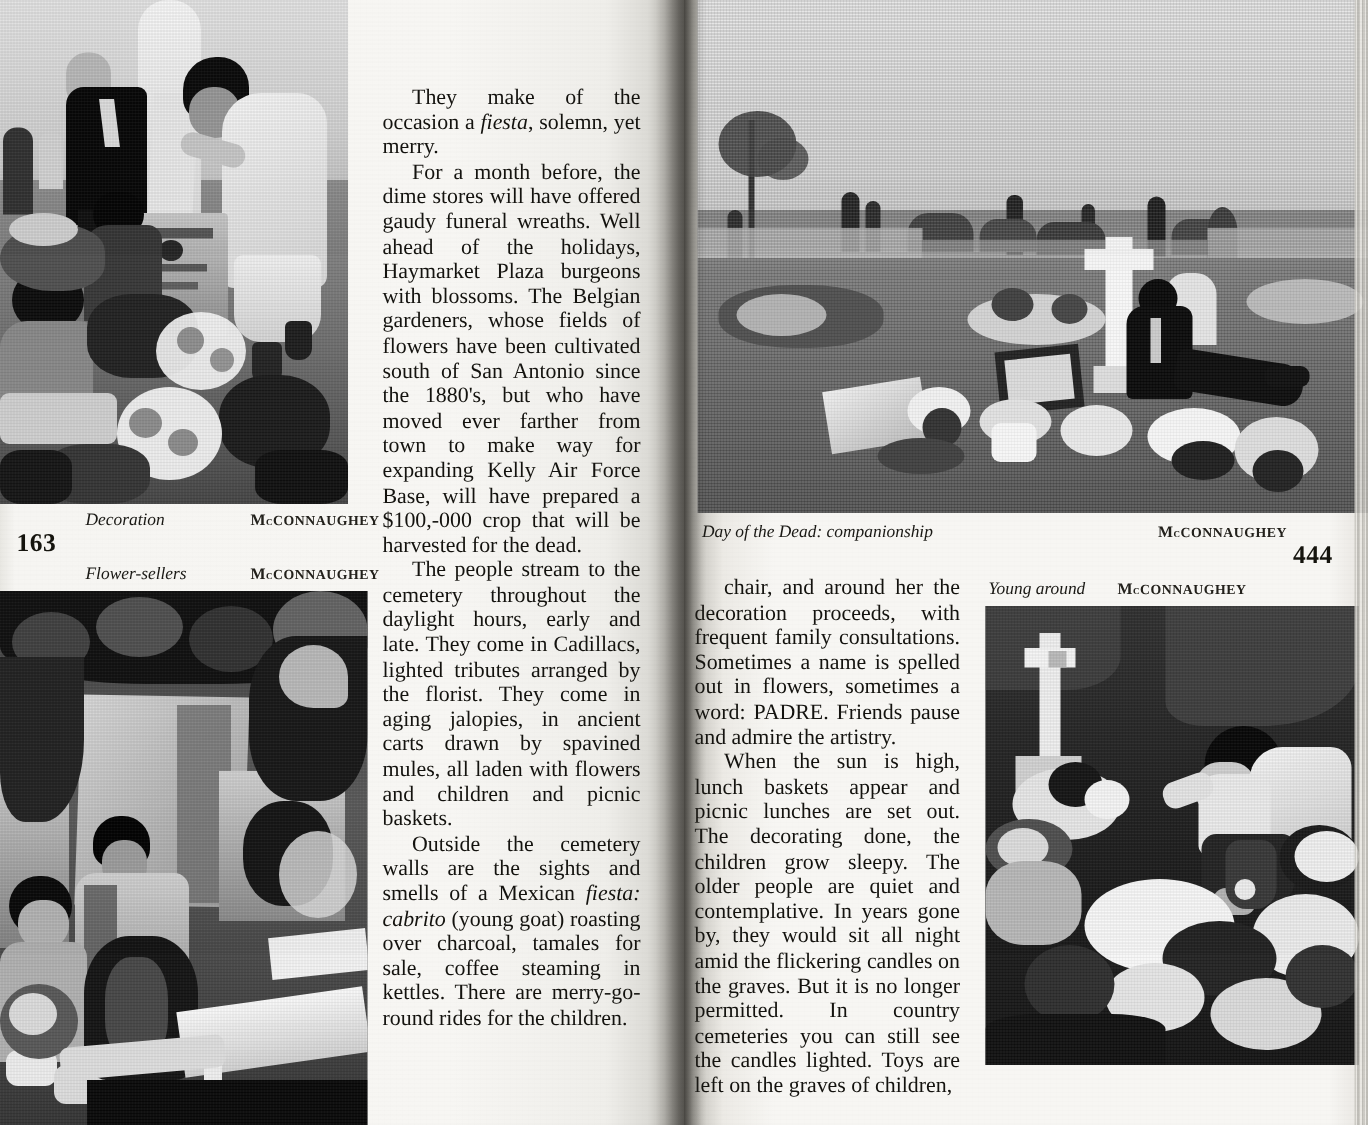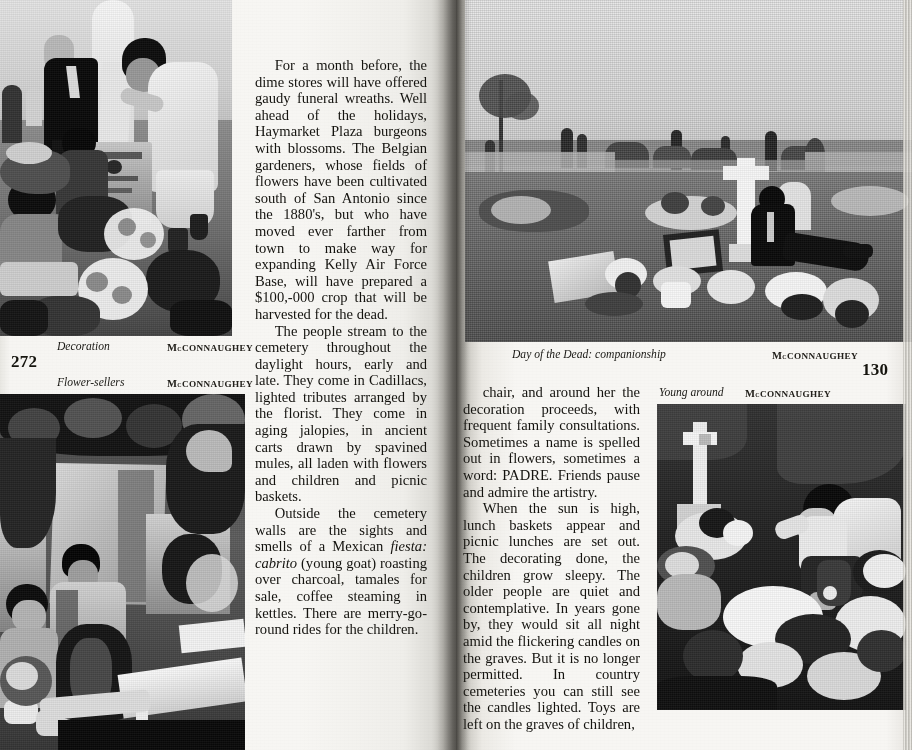--- a/index.html
+++ b/index.html
@@ -116,21 +116,21 @@
       <div class="sh" style="left:30px;top:296px;width:70px;height:40px;background:#3b3a33;border-radius:40%;"></div>
       <div class="sh" style="left:0px;top:300px;width:48px;height:36px;background:#1e1d18;border-radius:30%;"></div>
       <div class="sh" style="left:170px;top:300px;width:62px;height:36px;background:#1a1914;border-radius:30%;"></div>
       <div class="grain2"></div>
     </div>
 
     <div class="caption" style="left:57px;top:340px;">Decoration</div>
     <div class="credit" style="left:167px;top:342px;">
       <span class="cap1">M</span>cCONNAUGHEY</div>
 
-    <div class="folio" style="left:11px;top:352px;">272</div>
+    <div class="folio" style="left:11px;top:352px;">163</div>
 
     <div class="caption" style="left:57px;top:376px;">Flower-sellers</div>
     <div class="credit" style="left:167px;top:378px;">
       <span class="cap1">M</span>cCONNAUGHEY</div>
 
     <div class="photo" style="left:0px;top:394px;width:245px;height:356px;background:#6f6d66;">
 
       <div class="sh" style="left:0;top:0;width:245px;height:356px;background:linear-gradient(180deg,#4a4842,#615f58 40%,#3d3b36);"></div>
       <div class="sh" style="left:52px;top:70px;width:112px;height:140px;background:linear-gradient(135deg,#d5d2cb,#9d9a93);transform:skew(-2deg,1deg);"></div>
       <div class="sh" style="left:118px;top:76px;width:36px;height:132px;background:#6e6c65;opacity:.75;"></div>
@@ -166,20 +166,21 @@
 
       <div class="sh" style="left:120px;top:272px;width:125px;height:44px;background:linear-gradient(180deg,#f2f0ec,#cdcac2);transform:rotate(-8deg);"></div>
       <div class="sh" style="left:136px;top:306px;width:12px;height:50px;background:#e9e6df;"></div>
       <div class="sh" style="left:180px;top:228px;width:65px;height:28px;background:#eceae4;transform:rotate(-6deg);"></div>
       <div class="sh" style="left:40px;top:300px;width:110px;height:22px;background:#d9d6ce;border-radius:6px;transform:rotate(-5deg);"></div>
       <div class="sh" style="left:58px;top:326px;width:187px;height:30px;background:#14130e;"></div>
       <div class="grain2"></div>
     </div>
 
     <div class="col" style="left:255px;top:57px;width:172px;">
+      <p>They make of the occasion a <i>fiesta</i>, solemn, yet merry.</p>
       <p>For a month before, the dime stores will have offered gaudy funeral wreaths. Well ahead of the holidays, Haymarket Plaza burgeons with blossoms. The Belgian gardeners, whose fields of flowers have been cultivated south of San Antonio since the 1880's, but who have moved ever farther from town to make way for expanding Kelly Air Force Base, will have prepared a $100,-000 crop that will be harvested for the dead.</p>
       <p>The people stream to the cemetery throughout the daylight hours, early and late. They come in Cadillacs, lighted tributes arranged by the florist. They come in aging jalopies, in ancient carts drawn by spavined mules, all laden with flowers and children and picnic baskets.</p>
       <p>Outside the cemetery walls are the sights and smells of a Mexican <i>fiesta: cabrito</i> (young goat) roasting over charcoal, tamales for sale, coffee steaming in kettles. There are merry-go-round rides for the children.</p>
 
     </div>
   </div>
 
   <div class="page page-right">
 
     <div class="photo" style="left:9px;top:0px;width:447px;height:342px;background:#9b9993;">
@@ -239,25 +240,25 @@
       <div class="sh" style="left:196px;top:282px;width:30px;height:26px;background:#f0edE7;border-radius:6px;"></div>
       <div class="sh" style="left:242px;top:270px;width:48px;height:34px;background:#e3e0d9;border-radius:50%;"></div>
       <div class="sh" style="left:300px;top:272px;width:62px;height:38px;background:#efece6;border-radius:50%;"></div>
       <div class="sh" style="left:316px;top:294px;width:42px;height:26px;background:#28271f;border-radius:50%;"></div>
       <div class="sh" style="left:358px;top:278px;width:56px;height:44px;background:#d8d5cd;border-radius:50%;"></div>
       <div class="sh" style="left:370px;top:300px;width:34px;height:28px;background:#2b2a22;border-radius:50%;"></div>
       <div class="sh" style="left:120px;top:292px;width:58px;height:24px;background:#474540;border-radius:50%;"></div>
       <div class="grain2"></div>
     </div>
 
-    <div class="caption" style="left:12px;top:348px;padding-left:44px;">Day of the Dead: companionship</div>
+    <div class="caption" style="left:12px;top:348px;">Day of the Dead: companionship</div>
     <div class="credit" style="left:316px;top:350px;">
       <span class="cap1">M</span>cCONNAUGHEY</div>
 
-    <div class="folio" style="left:406px;top:360px;">130</div>
+    <div class="folio" style="left:406px;top:360px;">444</div>
 
     <div class="caption" style="left:203px;top:386px;">Young around</div>
     <div class="credit" style="left:289px;top:388px;">
       <span class="cap1">M</span>cCONNAUGHEY</div>
 
     <div class="col" style="left:7px;top:384px;width:177px;">
       <p class="first">chair, and around her the decoration proceeds, with frequent family consultations. Sometimes a name is spelled out in flowers, sometimes a word: PADRE. Friends pause and admire the artistry.</p>
       <p>When the sun is high, lunch baskets appear and picnic lunches are set out. The decorating done, the children grow sleepy. The older people are quiet and contemplative. In years gone by, they would sit all night amid the flickering candles on the graves. But it is no longer permitted. In country cemeteries you can still see the candles lighted. Toys are left on the graves of children,</p>
     </div>
 

